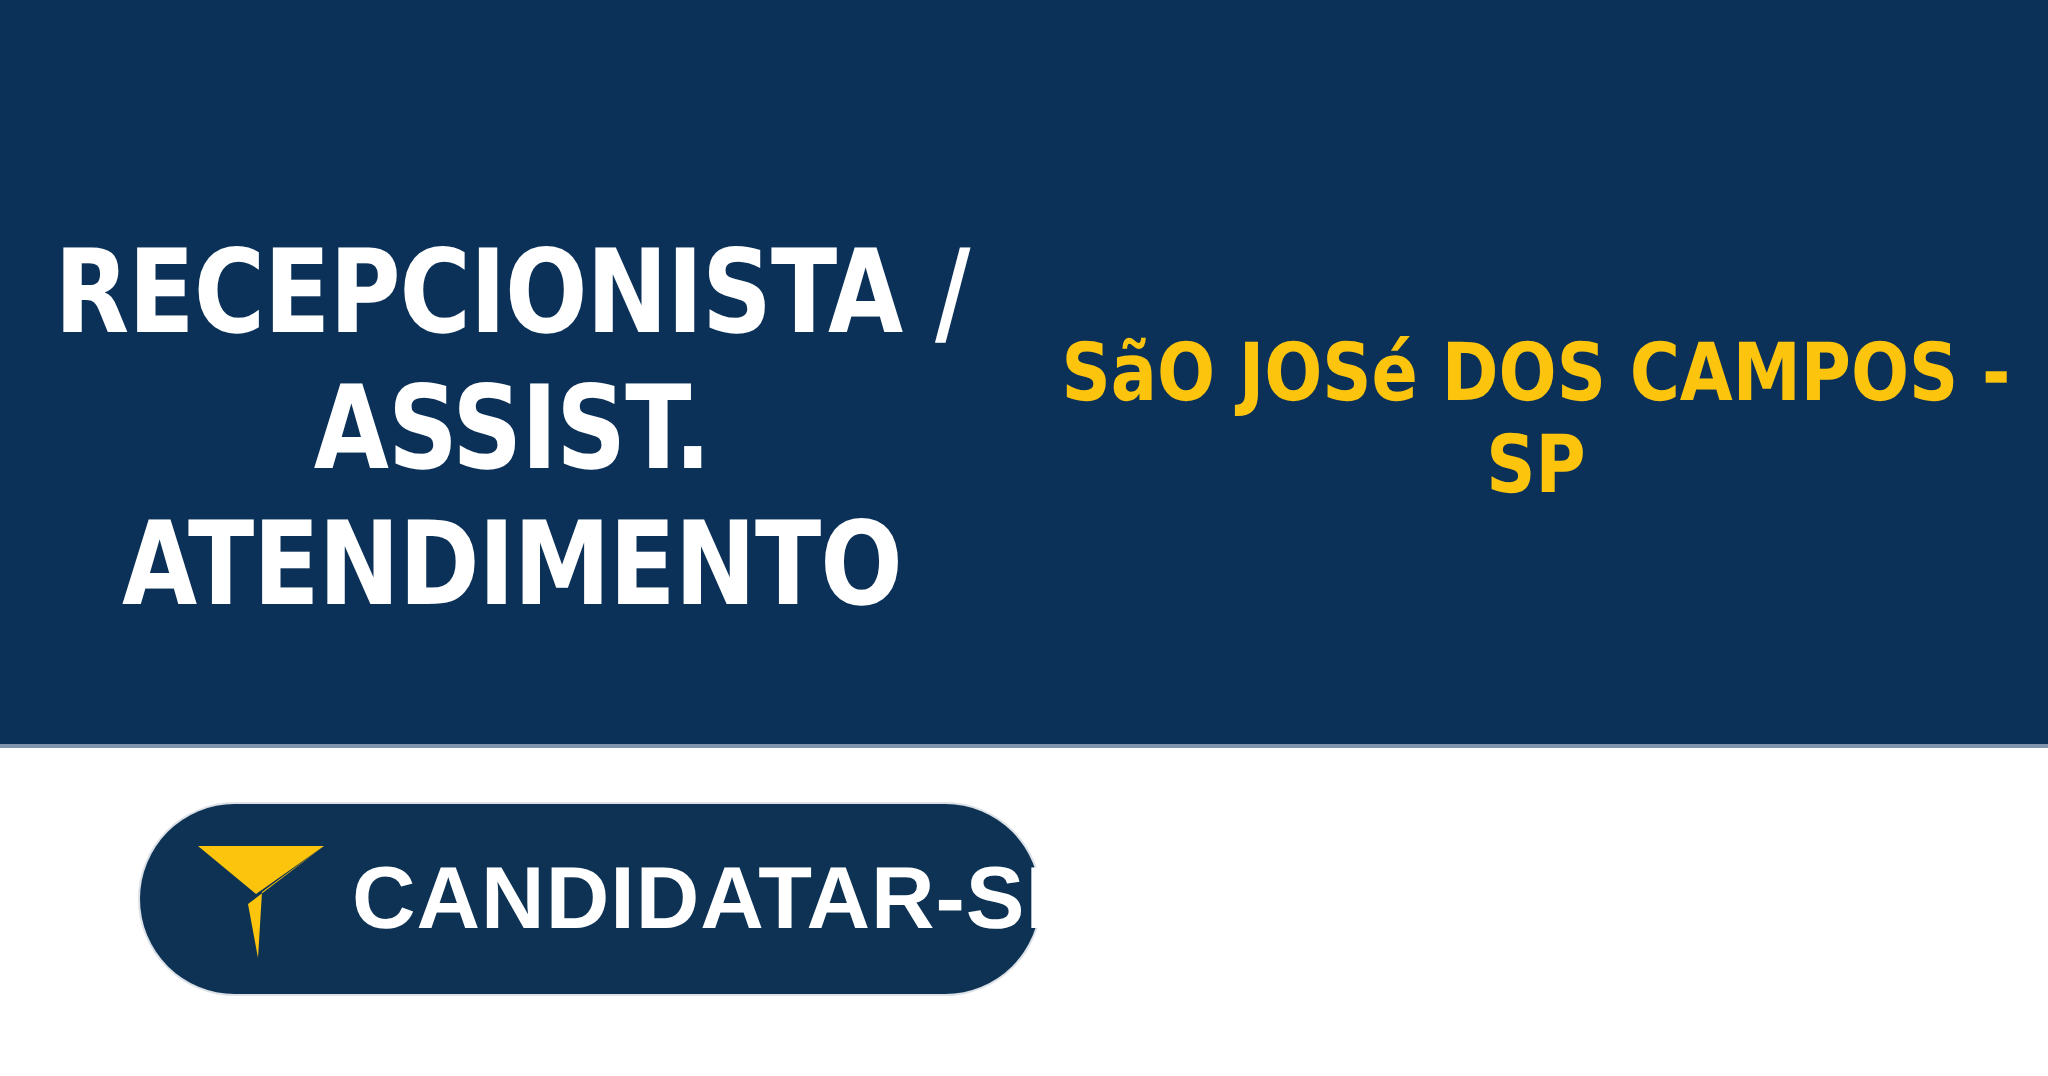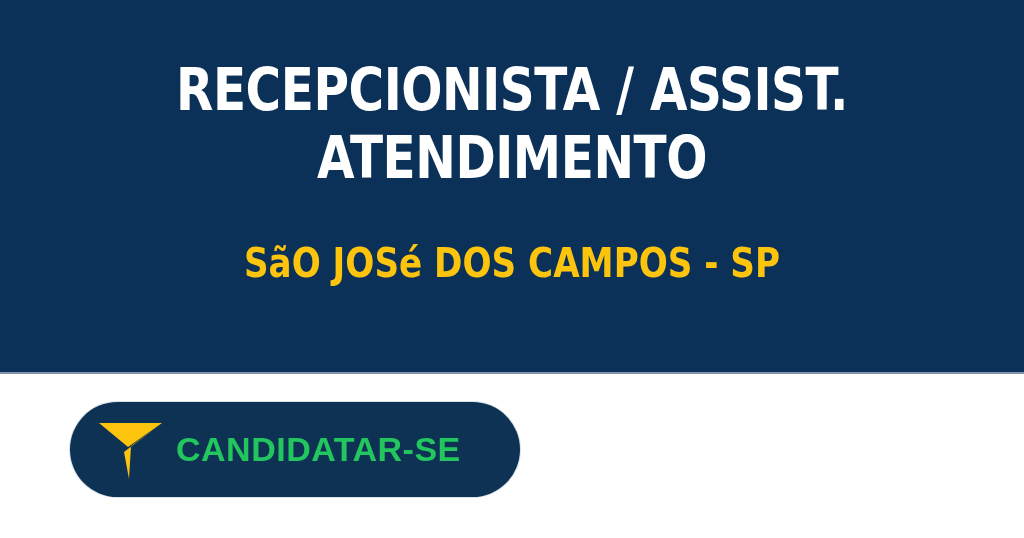--- a/index.html
+++ b/index.html
@@ -25,21 +25,21 @@
 
   
   .hero {
     position: relative;
     width: 100%;
     height: 374px;
     background: #0b3158;
     box-sizing: border-box;
     border-bottom: 2px solid #8095ab;
     display: flex;
-    flex-direction: column;
+    flex-direction: row;
     align-items: center;
     justify-content: flex-start;
   }
   .job-title {
     margin: 0;
     padding: 0;
     width: 860px;
     text-align: center;
     color: #ffffff;
     font-family: "Liberation Sans Narrow", "DejaVu Sans Condensed", "Liberation Sans", sans-serif;
@@ -93,24 +93,24 @@
   }
   .send-icon {
     width: 66px;
     height: 62px;
     margin-left: 28px;
     margin-right: 12px;
     flex: 0 0 auto;
     display: block;
   }
   .apply-label {
-    color: #22c55e;
+    color: #ffffff;
     font-family: "Liberation Sans", sans-serif;
     font-weight: bold;
-    font-size: 34px;
+    font-size: 44px;
     letter-spacing: 0.5px;
     white-space: nowrap;
   }
 </style>
 </head>
 <body>
 
 <div class="poster">
 
   <section class="hero">

